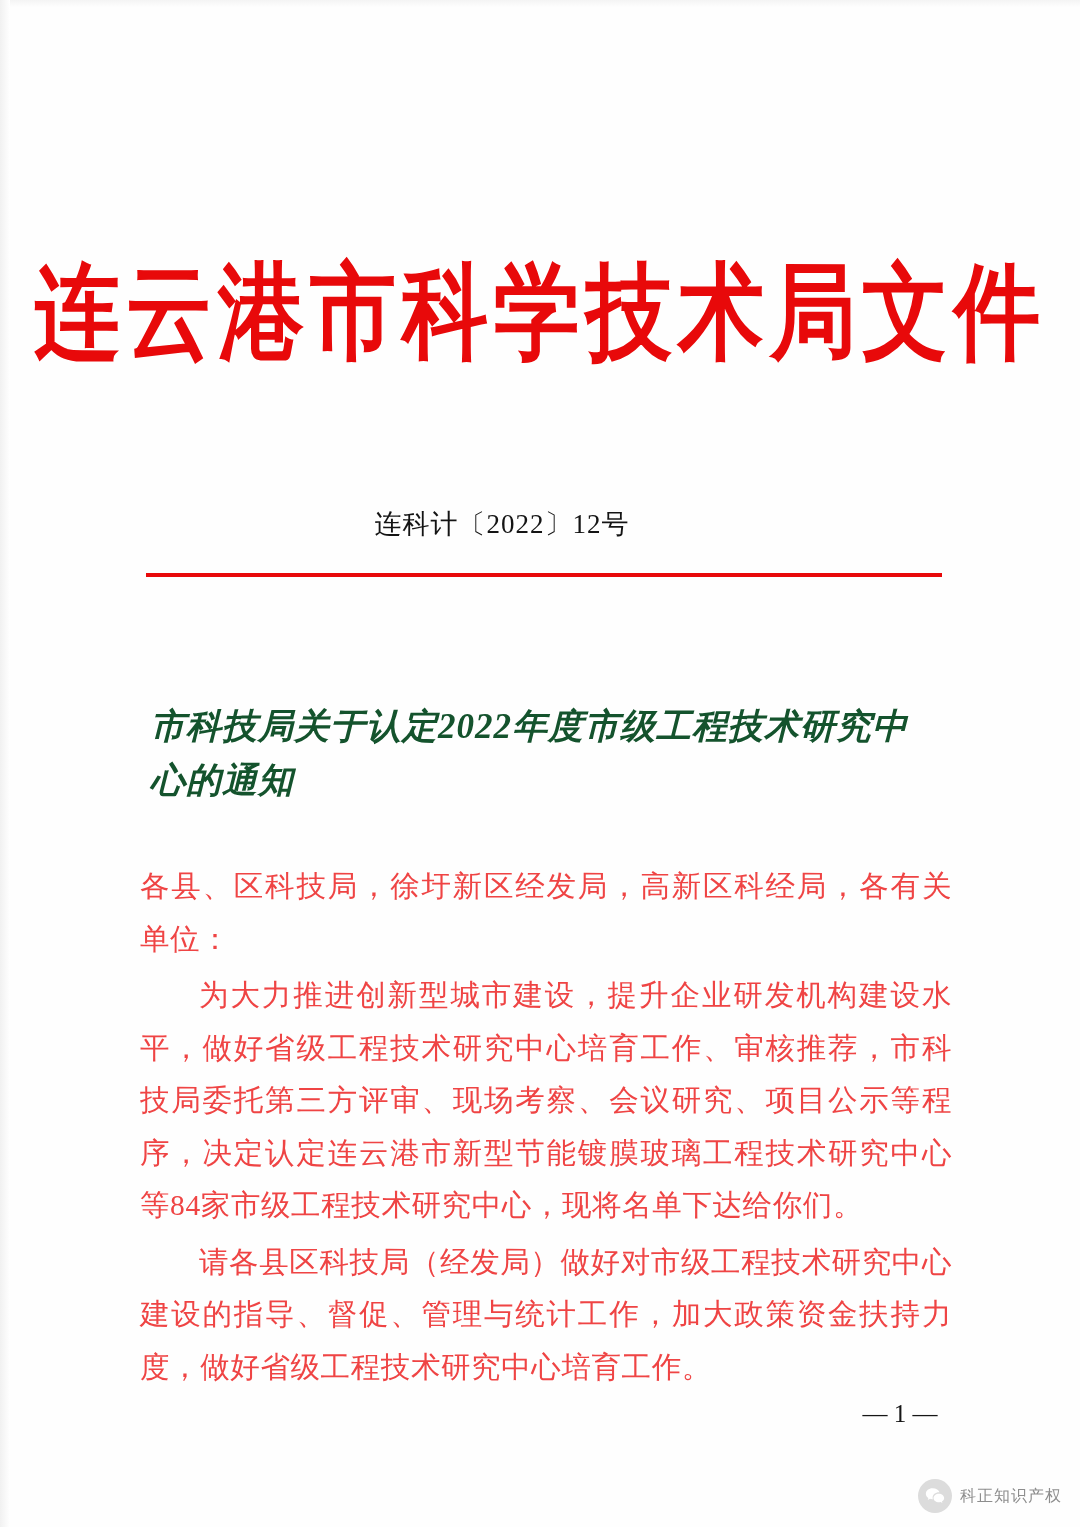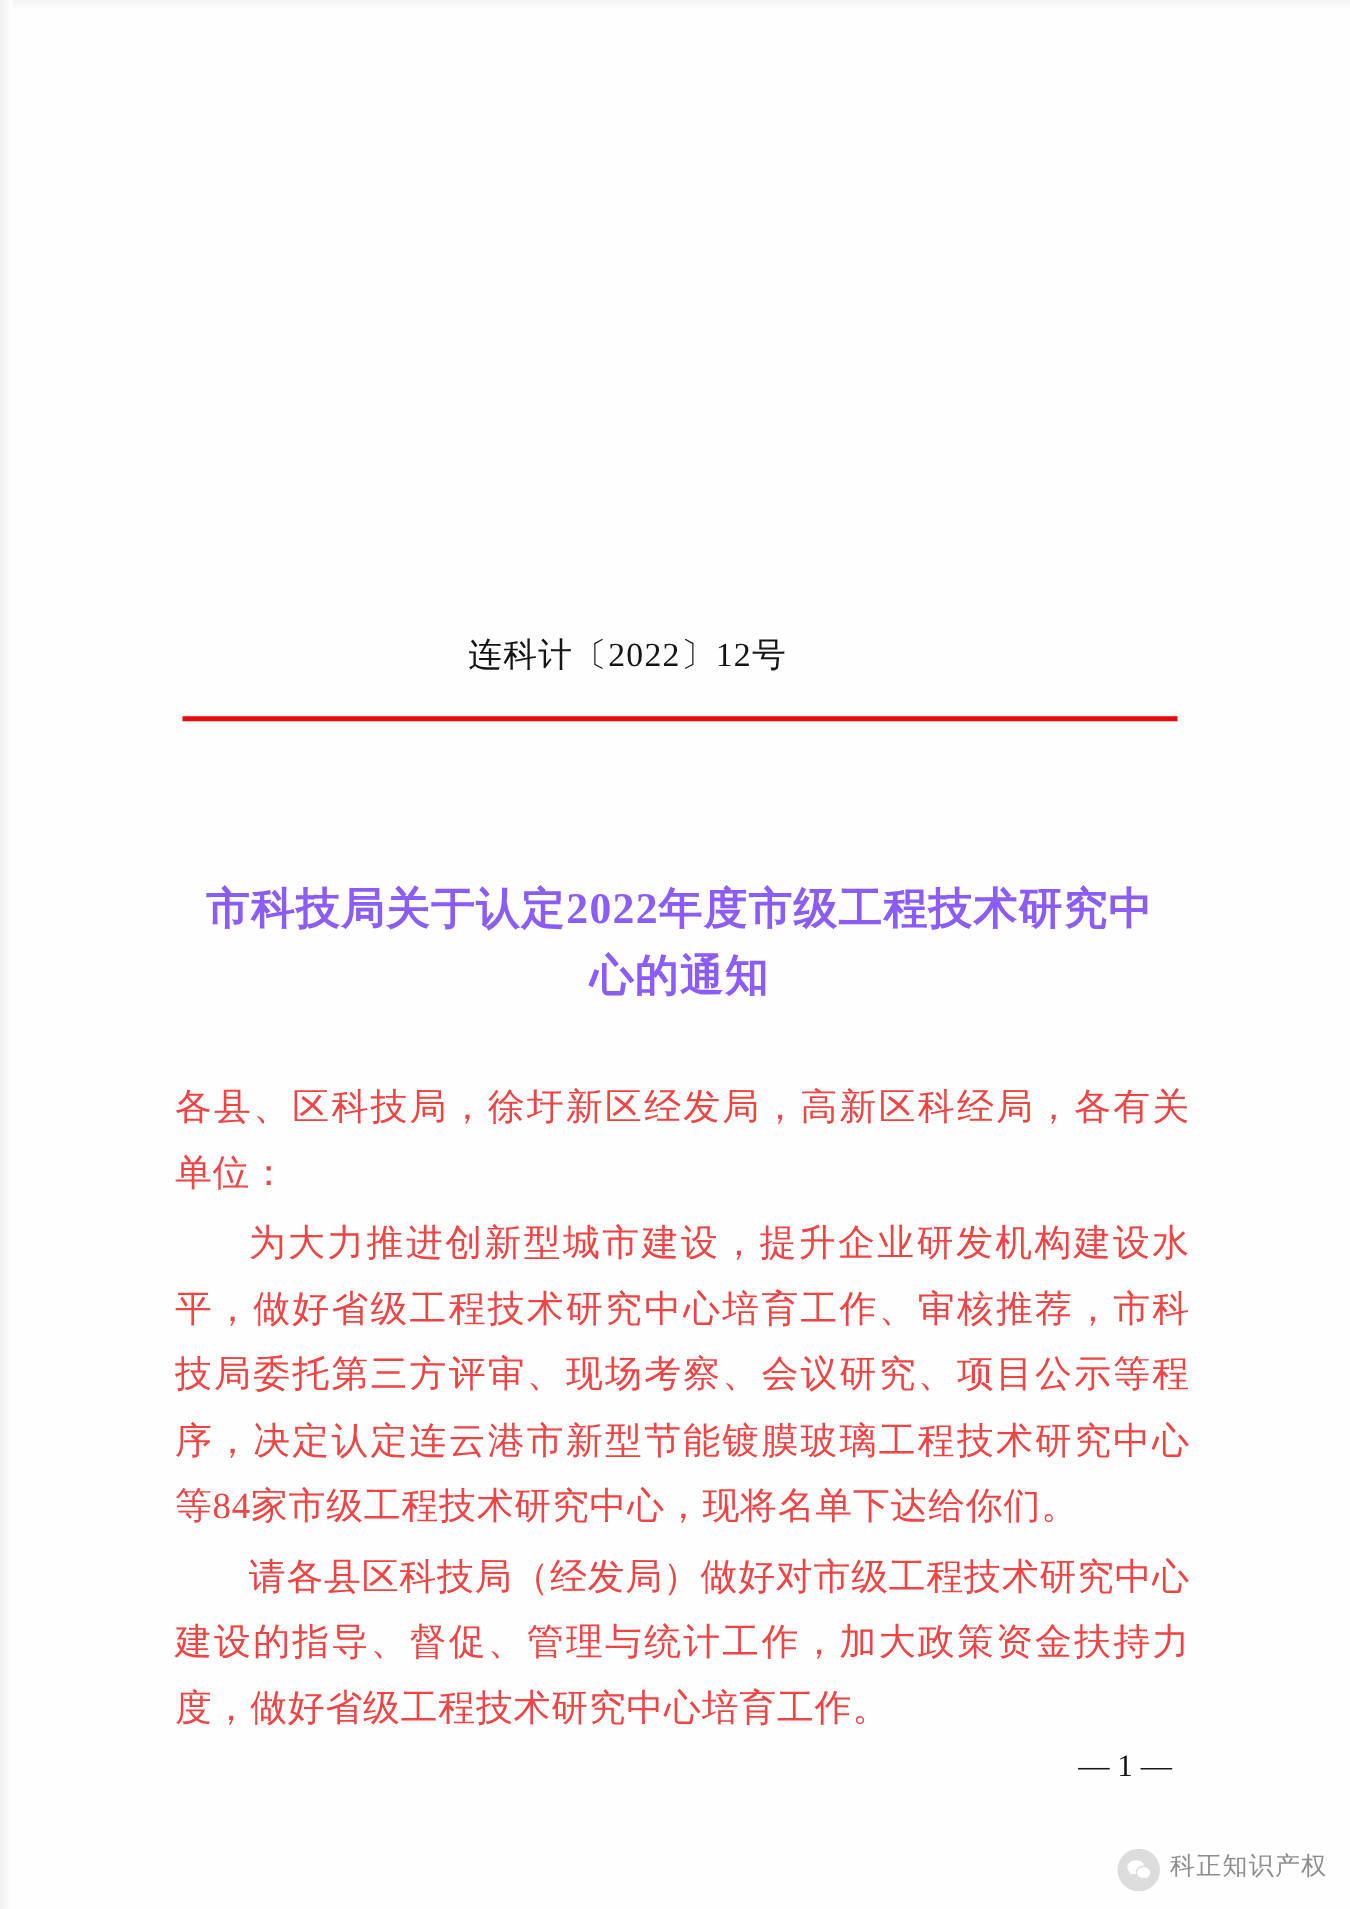--- a/index.html
+++ b/index.html
@@ -63,26 +63,26 @@
     height: 4px;
     background: #e8090a;
   }
 
   
   .doc-title {
     position: absolute;
     top: 700px;
     left: 150px;
     width: 788px;
-    text-align: center;
     font-weight: bold;
     font-size: 35px;
     line-height: 1.55;
     letter-spacing: 1px;
-    color: #8b5cf6;
+    color: #14532d;
+    font-style: italic;
   }
 
   
   .body-block {
     position: absolute;
     top: 860px;
     left: 140px;
     width: 812px;
   }
   .para {
@@ -110,24 +110,25 @@
     padding-left: 720px;
     box-sizing: border-box;
   }
 
   
   .watermark {
     position: absolute;
     right: 18px;
     bottom: 14px;
     display: flex;
+    align-items: center;
     gap: 8px;
     color: #8a8a8a;
     font-family: "Liberation Sans", sans-serif;
-    font-size: 20px;
+    font-size: 16px;
     letter-spacing: 1px;
   }
   .wm-logo {
     width: 34px;
     height: 34px;
     border-radius: 50%;
     background: #dcdcdc;
     display: flex;
     align-items: center;
     justify-content: center;
@@ -150,20 +151,23 @@
   }
 </style>
 </head>
 <body>
 
 <div class="page">
 
   <div class="edge-top"></div>
   <div class="edge-left"></div>
 
+  <div class="masthead">
+    <div class="masthead-title">连云港市科学技术局文件</div>
+  </div>
 
   <div class="doc-number">连科计〔2022〕12号</div>
 
   <div class="red-rule"></div>
 
   <div class="doc-title">市科技局关于认定2022年度市级工程技术研究中心的通知</div>
 
   <div class="body-block">
     <p class="para">各县、区科技局，徐圩新区经发局，高新区科经局，各有关单位：</p>
     <p class="para indent">为大力推进创新型城市建设，提升企业研发机构建设水平，做好省级工程技术研究中心培育工作、审核推荐，市科技局委托第三方评审、现场考察、会议研究、项目公示等程序，决定认定连云港市新型节能镀膜玻璃工程技术研究中心等84家市级工程技术研究中心，现将名单下达给你们。</p>

